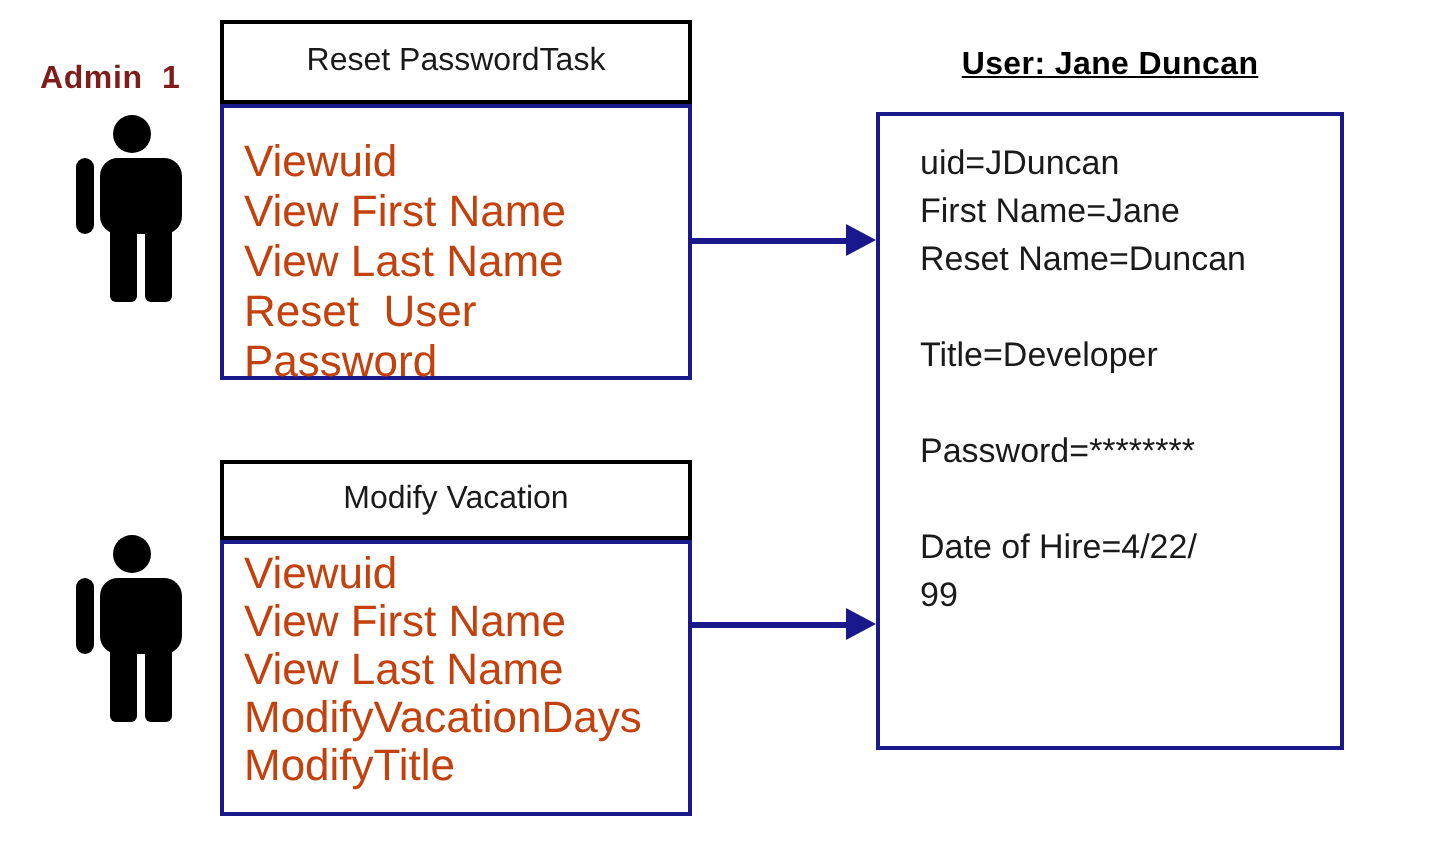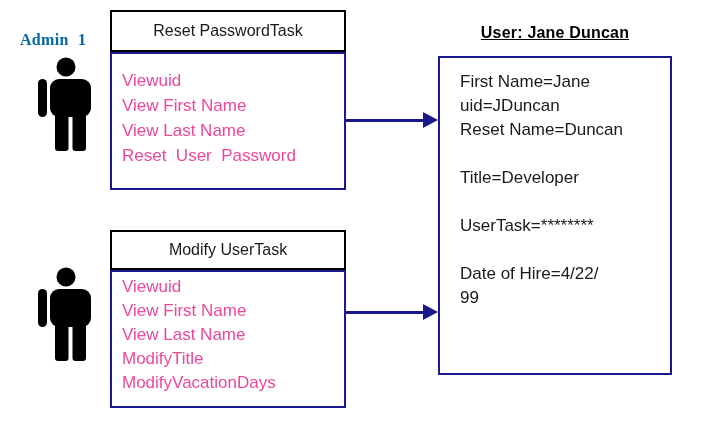--- a/index.html
+++ b/index.html
@@ -13,24 +13,23 @@
     color: #111111;
     overflow: hidden;
   }
 
   .actor-label {
     position: absolute;
     left: 20px;
     width: 95px;
     font-size: 16px;
     font-weight: bold;
-    color: #0369a1;
+    color: #7f1d1d;
     word-spacing: 5px;
     letter-spacing: 0.3px;
-    font-family: Liberation Serif, serif;
   }
   #actor1-label { top: 31px; }
   #actor2-label { top: 236px; }
 
   .person { position: absolute; left: 35px; width: 60px; height: 95px; }
   #person1 { top: 57px; }
   #person2 { top: 267px; }
   .person svg { display: block; width: 100%; height: 100%; }
 
   .task-box { position: absolute; left: 110px; width: 236px; }
@@ -51,22 +50,22 @@
   }
   #task1 { top: 10px; }
   #task1 .task-header { height: 42px; }
   #task1 .task-body { height: 138px; padding-top: 14px; }
   #task1 .perm { line-height: 25px; }
   #task2 { top: 230px; }
   #task2 .task-header { height: 40px; }
   #task2 .task-body { height: 138px; padding-top: 3px; }
   #task2 .perm { line-height: 24px; }
   .perm {
-    font-size: 17px;
-    color: #ec4899;
+    font-size: 22px;
+    color: #c2410c;
     white-space: pre-wrap;
   }
 
   .arrow-line {
     position: absolute;
     left: 346px;
     width: 78px;
     height: 3px;
     background: #19198C;
   }
@@ -144,43 +143,43 @@
     <svg viewBox="0 0 60 95" xmlns="http://www.w3.org/2000/svg" fill="#000000">
       <circle cx="31" cy="10" r="9.5"></circle>
       <rect x="3" y="22" width="9" height="38" rx="4.5"></rect>
       <rect x="15" y="22" width="41" height="38" rx="9"></rect>
       <rect x="20" y="50" width="13.5" height="44" rx="3"></rect>
       <rect x="37.5" y="50" width="13.5" height="44" rx="3"></rect>
     </svg>
   </div>
 
   <div class="task-box" id="task2">
-    <div class="task-header">Modify UserTask</div>
+    <div class="task-header">Modify Vacation</div>
     <div class="task-body">
       <div class="perm">Viewuid</div>
       <div class="perm">View First Name</div>
       <div class="perm">View Last Name</div>
+      <div class="perm">ModifyVacationDays</div>
       <div class="perm">ModifyTitle</div>
-      <div class="perm">ModifyVacationDays</div>
     </div>
   </div>
 
   <div class="arrow-line" id="arrow1-line"></div>
   <div class="arrow-head" id="arrow1-head"></div>
   <div class="arrow-line" id="arrow2-line"></div>
   <div class="arrow-head" id="arrow2-head"></div>
 
   <div id="user-heading">User: Jane Duncan</div>
   <div id="user-box">
+    <div class="u-line">uid=JDuncan</div>
     <div class="u-line">First Name=Jane</div>
-    <div class="u-line">uid=JDuncan</div>
     <div class="u-line">Reset Name=Duncan</div>
     <div class="u-line"></div>
     <div class="u-line">Title=Developer</div>
     <div class="u-line"></div>
-    <div class="u-line">UserTask=********</div>
+    <div class="u-line">Password=********</div>
     <div class="u-line"></div>
     <div class="u-line">Date of Hire=4/22/</div>
     <div class="u-line">99</div>
     <div class="u-line"></div>
   </div>
 
 </div>
 
 </body></html>

